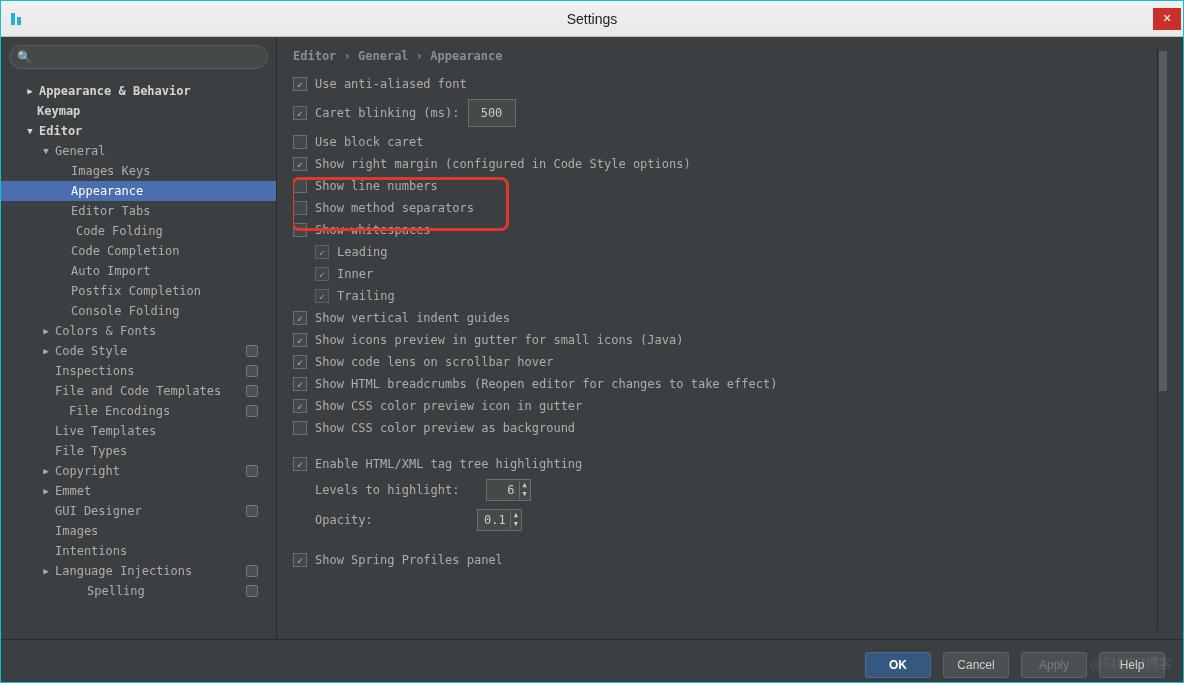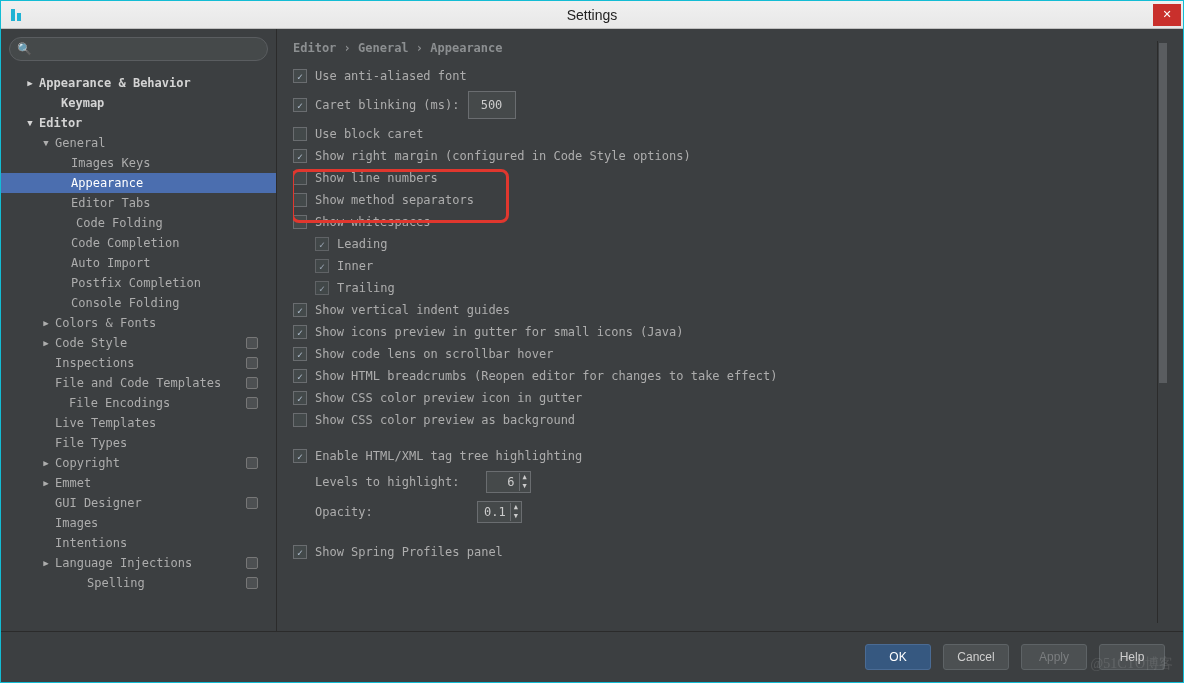--- a/index.html
+++ b/index.html
@@ -7,21 +7,21 @@
     font-family: "Segoe UI", Tahoma, sans-serif;
     background: #3c3f41;
     width: 1184px;
     height: 683px;
     overflow: hidden;
     position: relative;
     border: 1px solid #13bcd4;
   }
   
   .titlebar {
-    height: 28px;
+    height: 36px;
     background: linear-gradient(#f0f0f0,#e8e8e8);
     border-bottom: 1px solid #c0c0c0;
     display: flex;
     align-items: center;
     position: relative;
   }
   .app-icon {
     width: 16px; height: 16px;
     margin-left: 8px;
     display: inline-block;
@@ -183,21 +183,21 @@
     background:#3c3f41;
   }
   .btn{
     min-width:66px;height:26px;
     background:#4c5052;border:1px solid #5e6366;
     color:#cfcfcf;font-size:12px;
     display:flex;align-items:center;justify-content:center;
     border-radius:3px;cursor:pointer;
     font-family:"Segoe UI",sans-serif;
   }
-  .btn.primary{background:#365880;border-color:#4a6b94;color:#fff;font-weight:normal;}
+  .btn.primary{background:#365880;border-color:#4a6b94;color:#fff;font-weight:bold;}
   .btn.disabled{color:#7a7d7f;cursor:default;}
   .watermark{
     position:absolute;right:10px;bottom:9px;
     color:rgba(255,255,255,.12);font-size:14px;
     font-family:Liberation Serif, serif;pointer-events:none;
   }
 </style>
 </head>
 <body>
 
@@ -217,21 +217,21 @@
   <div class="sidebar">
     <div class="search-wrap">
       <span class="search-icon">🔍</span>
       <input class="search" placeholder="" style="">
     </div>
     <div class="tree" id="tree">
         <div class="tree-row bold" style="padding-left: 22px;">
           <span class="chev">▶</span>
           <span>Appearance &amp; Behavior</span>
         </div>
-        <div class="tree-row bold" style="padding-left: 60px;">
+        <div class="tree-row bold" style="padding-left: 36px;">
           <span>Keymap</span>
         </div>
         <div class="tree-row bold" style="padding-left: 22px;">
           <span class="chev">▼</span>
           <span>Editor</span>
         </div>
         <div class="tree-row" style="padding-left: 38px;">
           <span class="chev">▼</span>
           <span>General</span>
         </div>

